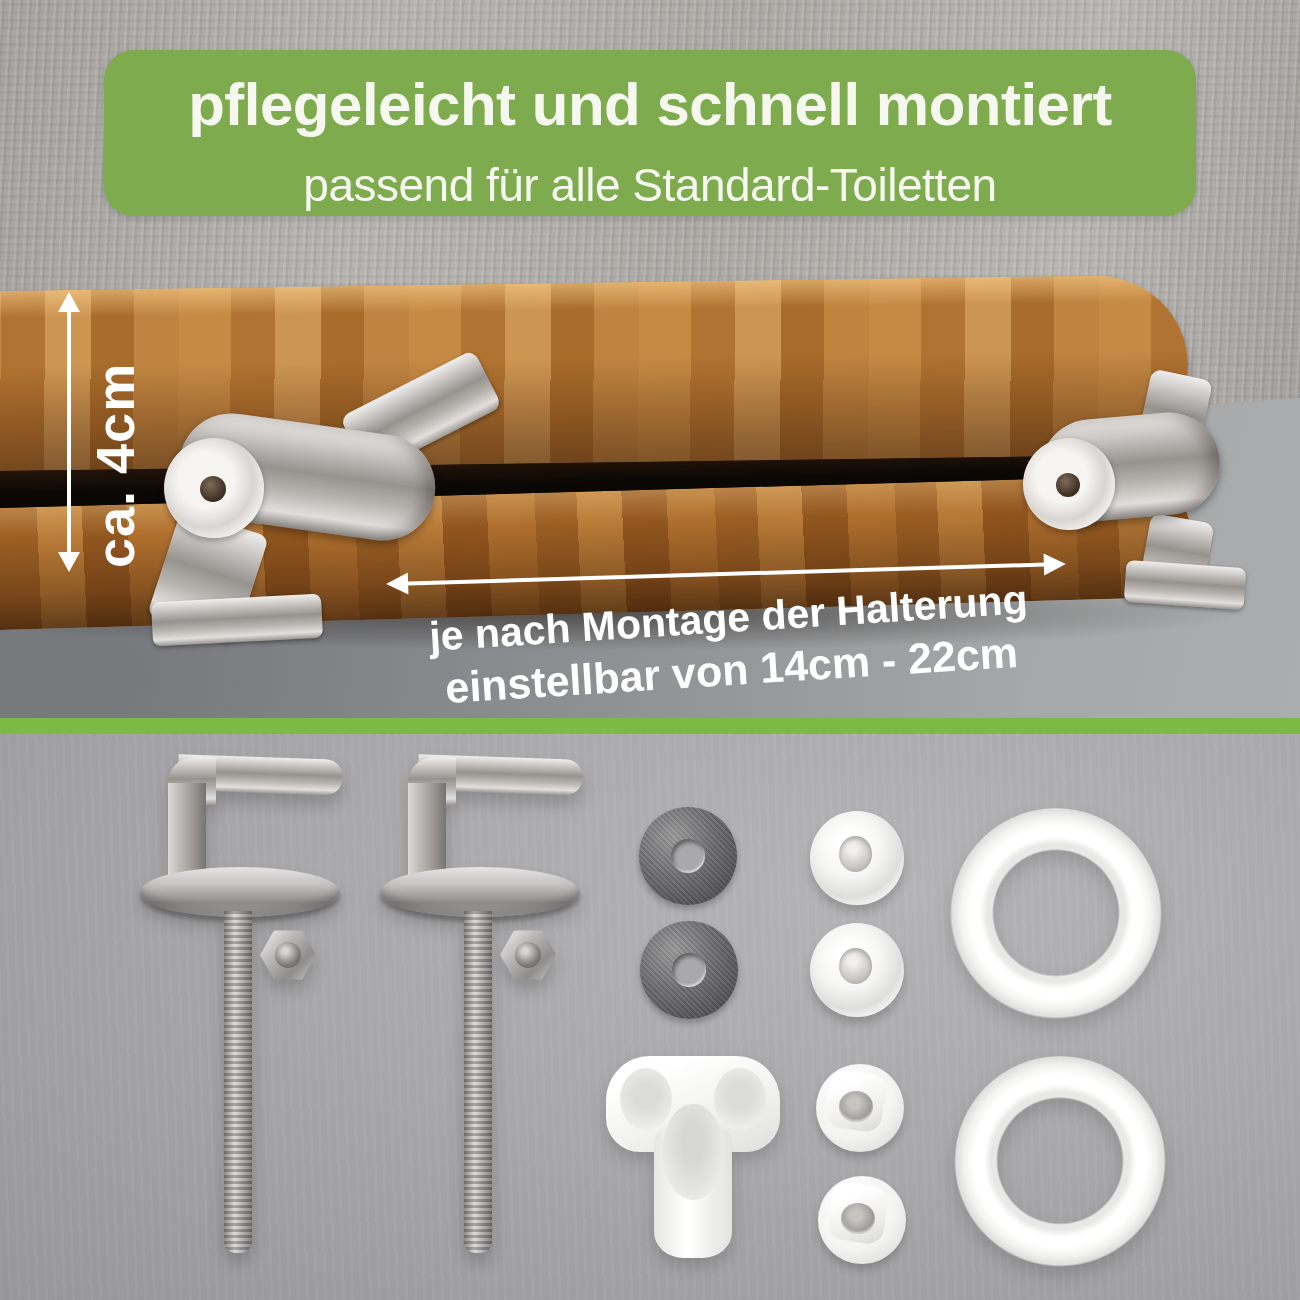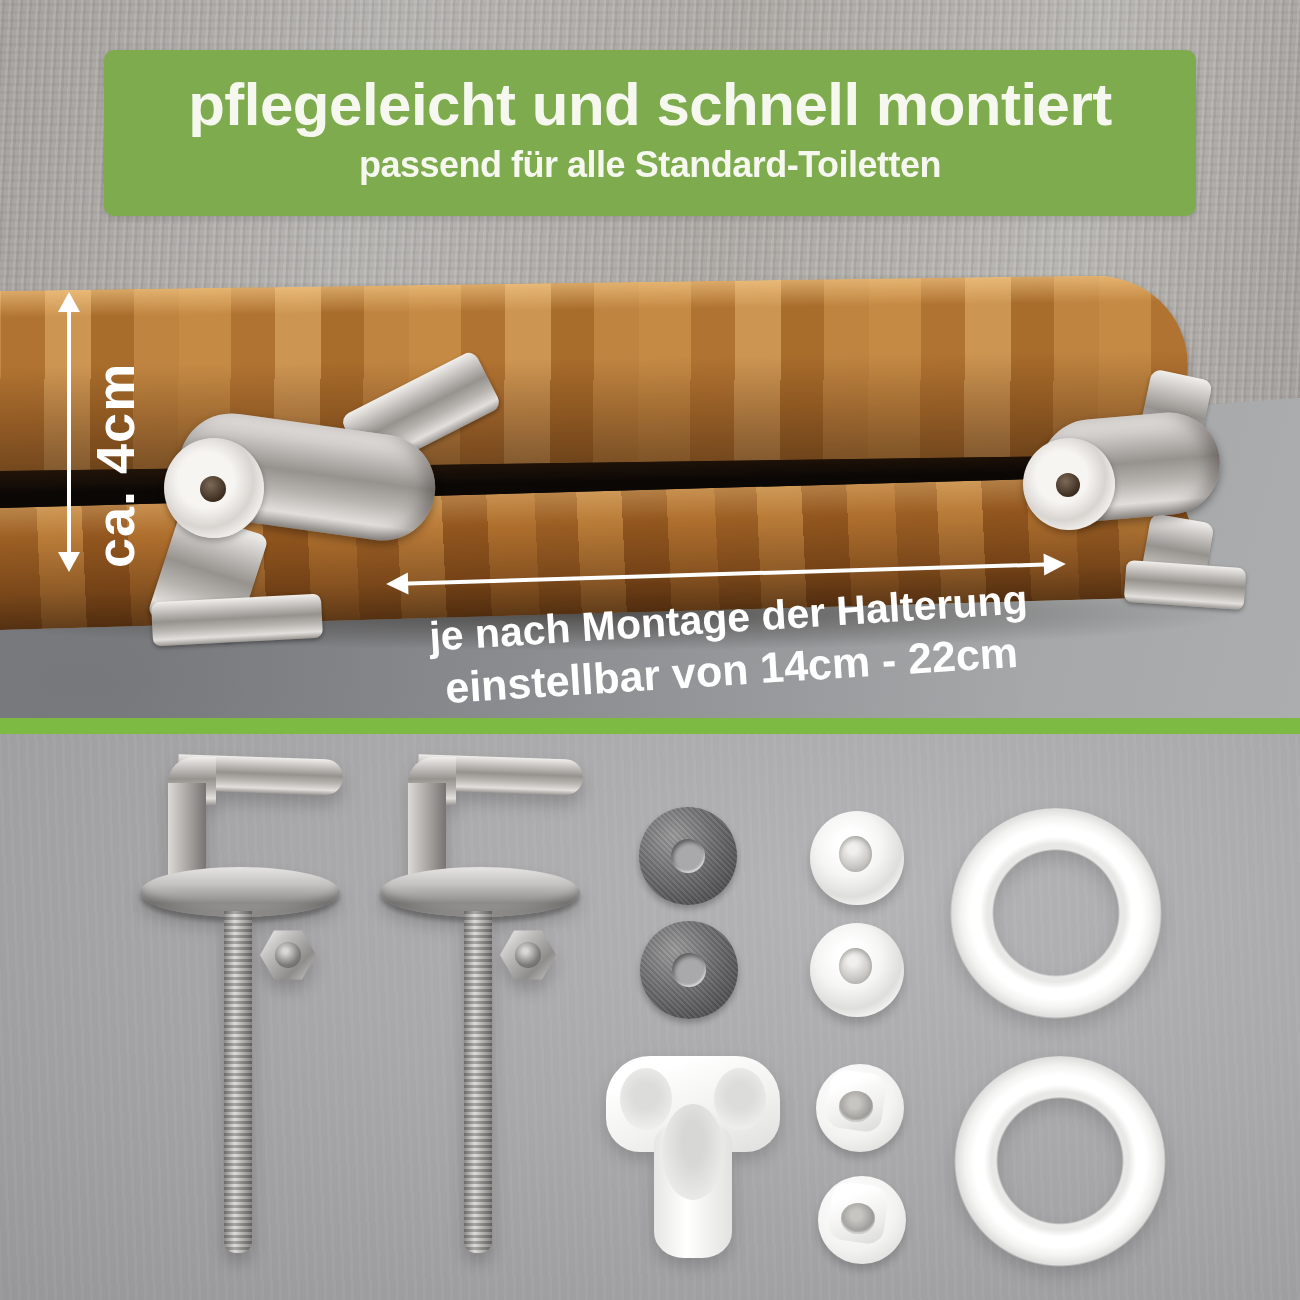--- a/index.html
+++ b/index.html
@@ -57,25 +57,25 @@
     color:var(--annotation-white,#fff);font-size:54px;font-weight:bold;letter-spacing:1px;}
   .h-arrow{left:386px;top:556px;width:680px;height:36px;transform:rotate(-1.7deg);}
   .h-line{position:absolute;left:14px;right:14px;top:16px;height:4px;background:var(--annotation-white,#fff);}
   .h-lt{left:0;top:7px;border-top:11px solid transparent;border-bottom:11px solid transparent;border-right:22px solid var(--annotation-white,#fff);}
   .h-rt{right:0;top:7px;border-top:11px solid transparent;border-bottom:11px solid transparent;border-left:22px solid var(--annotation-white,#fff);}
   .h-labels{left:392px;top:596px;width:676px;transform:rotate(-3.6deg);text-align:center;
     color:var(--annotation-white,#fff);font-weight:bold;}
   .h-l1{font-size:41px;line-height:1.12;}
   .h-l2{font-size:43px;line-height:1.12;margin-top:4px;}
 
-  .banner{left:104px;top:50px;width:1092px;height:166px;border-radius:10px;
+  .banner{left:104px;top:50px;width:1092px;height:166px;border-radius:30px;
     background:var(--banner-green,#7dab4d);text-align:center;color:var(--banner-text,#f6f8f0);
     box-shadow:0 2px 6px rgba(0,0,0,.15);}
   .banner-title{margin-top:20px;font-size:60px;font-weight:bold;letter-spacing:-.5px;}
-  .banner-sub{margin-top:5px;font-size:36px;font-weight:bold;letter-spacing:-.5px;}
+  .banner-sub{margin-top:19px;font-size:46px;font-weight:normal;letter-spacing:-.5px;}
 
   .stripe{left:0;top:718px;width:1300px;height:16px;background:var(--stripe-green,#7cba43);}
 
   
   .parts{left:0;top:734px;width:1300px;height:566px;
     background:
       repeating-linear-gradient(88deg, rgba(255,255,255,.04) 0 3px, rgba(0,0,0,0) 3px 9px),
       radial-gradient(ellipse at 68% 28%, #b4b4b6 0%, #a8a8aa 48%, #97979a 100%);}
   .bolt{width:240px;height:520px;filter:drop-shadow(0 10px 8px rgba(0,0,0,.18));}
   .bolt.b1{left:140px;top:9px;} .bolt.b2{left:380px;top:9px;}

